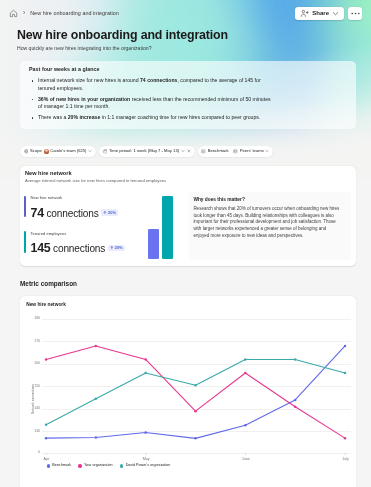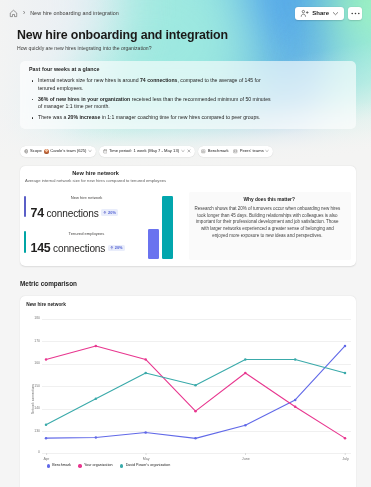--- a/index.html
+++ b/index.html
@@ -62,21 +62,21 @@
   .chip-ic{display:flex;align-items:center;}
   .chip-lbl{font-size:4.15px;color:#242424;line-height:1;white-space:nowrap;}
   .chip-val{font-size:4.15px;color:#242424;line-height:1;white-space:nowrap;}
   .chip-av{width:5px;height:5px;border-radius:50%;
            background:radial-gradient(circle at 50% 30%,#f0c2a0 0 30%,#c4673a 34% 100%);
            box-shadow:inset 0 -1px 0 rgba(120,60,30,.45);}
   .chip-x{display:flex;align-items:center;margin-left:.5px;}
 
   
   .card{position:absolute;background:#fff;border-radius:5px;box-shadow:0 .5px 1.6px rgba(0,0,0,.10),0 .1px .3px rgba(0,0,0,.08);}
-  .nh-card{left:19.7px;top:166px;width:336px;height:100px;box-sizing:border-box;text-align:center;}
+  .nh-card{left:19.7px;top:166px;width:336px;height:100px;box-sizing:border-box;}
   .nh-head{position:absolute;left:5.3px;top:4px;}
   .nh-title{font-size:5.6px;font-weight:600;color:#242424;line-height:7px;letter-spacing:.02px;}
   .nh-sub{font-size:4.2px;color:#616161;line-height:6px;margin-top:.5px;}
   .nh-body{position:relative;}
   .nh-left{position:absolute;left:4.8px;top:29.3px;width:118px;}
   .stat{position:relative;padding-left:6px;margin-bottom:12px;}
   .stat:last-child{margin-bottom:0;}
   .stat-rule{position:absolute;left:0;top:.5px;bottom:1.5px;width:1.9px;border-radius:1px;}
   .stat-lbl{font-size:4.1px;color:#484644;line-height:5px;}
   .stat-row{display:flex;align-items:baseline;gap:2.6px;margin-top:7.5px;}

